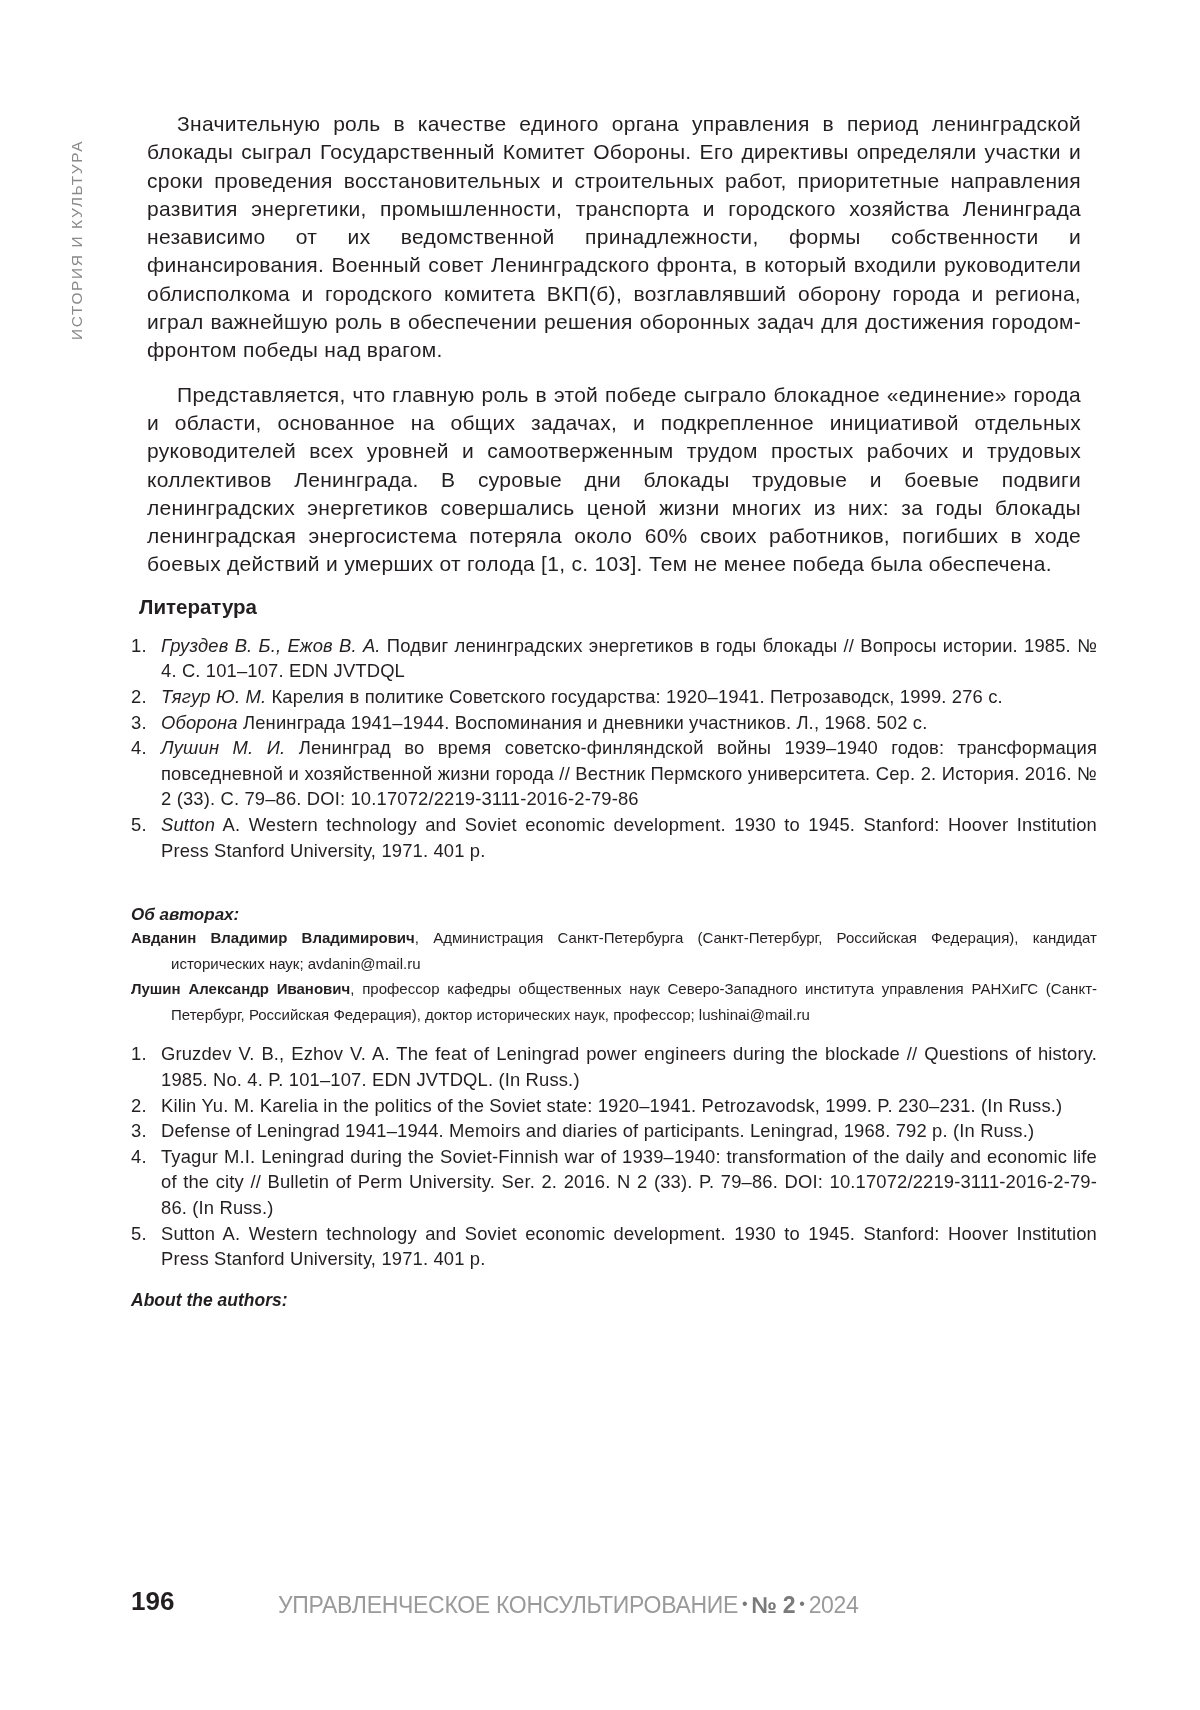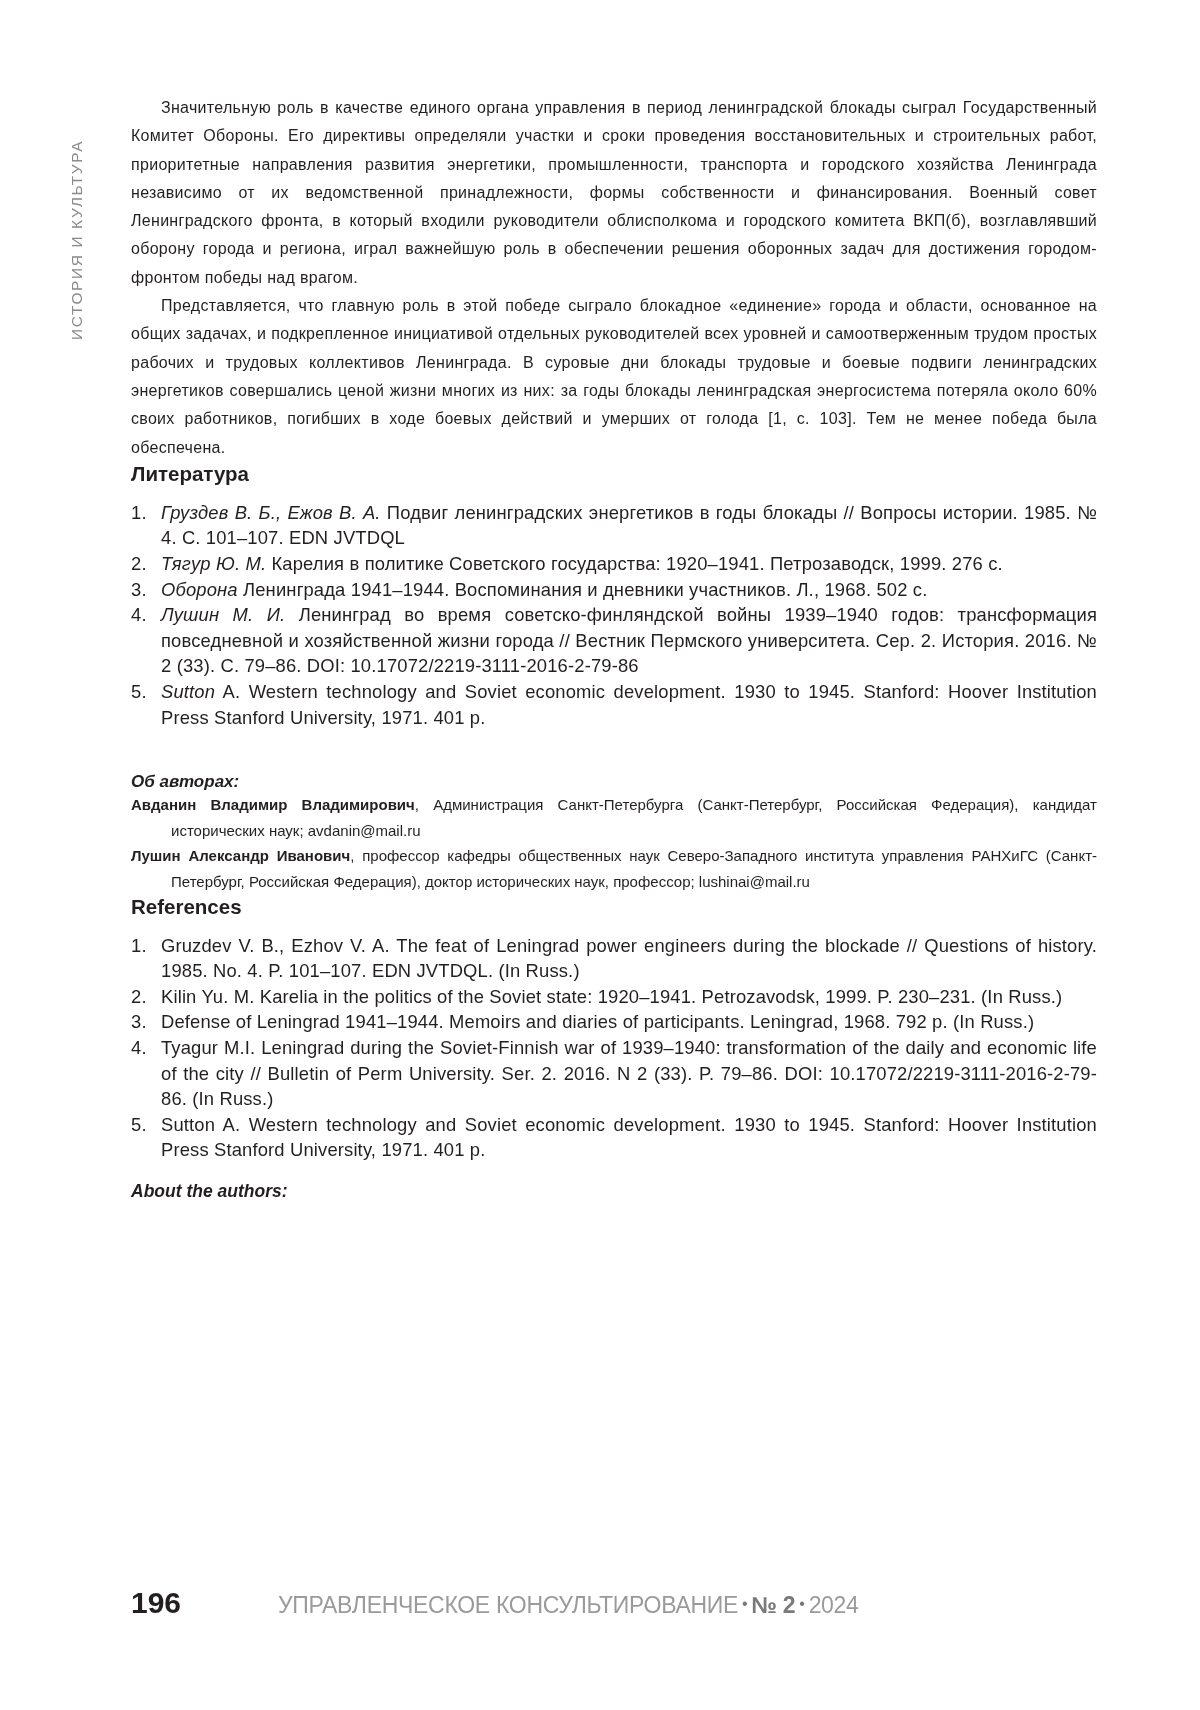--- a/index.html
+++ b/index.html
@@ -2,35 +2,35 @@
 <html><head>
 <meta charset="utf-8">
 <style>
   html, body { margin: 0; padding: 0; background: #ffffff; }
   body { width: 1200px; height: 1710px; position: relative; overflow: hidden;
          font-family: "Liberation Sans", sans-serif; color: #231f20; }
   .side-label { position: absolute; left: 68px; top: 100px; width: 260px; height: 22px;
     transform-origin: 0 0; transform: rotate(-90deg) translate(-240px, 0);
     font-size: 15.5px; letter-spacing: 1.6px; color: #8a8a8a; white-space: nowrap; }
   .content { position: absolute; left: 131px; top: 94px; width: 966px; }
-  .body-p { margin: 0; font-size: 16px; line-height: 28.3px; text-align: justify;
+  .body-p { margin: 16px; font-size: 21px; line-height: 28.3px; text-align: justify;
     text-indent: 30px; letter-spacing: 0.3px; }
-  h2.sec { font-size: 20.5px; font-weight: bold; margin: 0; }
+  h2.sec { font-size: 20.5px; font-weight: bold; margin: 8px; }
   .lit-h { margin-top: 50px; }
   ol.refs { list-style: none; margin: 14px 0 0 0; padding: 0; }
   ol.refs li { position: relative; padding-left: 30px; font-size: 18.4px; line-height: 25.6px;
     text-align: justify; letter-spacing: 0.15px; }
   ol.refs li .num { position: absolute; left: 0; top: 0; }
   .authors-h { margin-top: 42px; font-size: 17px; font-weight: bold; font-style: italic; }
   .author { font-size: 15px; line-height: 25.6px; padding-left: 40px; text-indent: -40px; text-align: justify; }
   .author b { font-weight: bold; }
   .refs-h { margin-top: 40px; }
   .about-h { margin-top: 18px; font-size: 17.5px; font-weight: bold; font-style: italic; }
   .footer { position: absolute; left: 131px; top: 1586px; width: 966px; height: 40px; }
-  .page-num { position: absolute; left: 0; top: 0; font-size: 30px; font-weight: bold; color: #231f20; }
+  .page-num { position: absolute; left: 0; top: 0; font-size: 26px; font-weight: bold; color: #231f20; }
   .journal { position: absolute; left: 147px; top: 6px; font-size: 23px; color: #9a9a9a; white-space: nowrap; letter-spacing: -0.3px; }
   .journal .dot { color: #777; margin: 0 4px; font-size: 16px; position: relative; top: -4px; }
   .journal .issue { color: #7a7a7a; font-weight: bold; }
 </style>
 </head>
 <body>
 
 <div class="side-label">ИСТОРИЯ И КУЛЬТУРА</div>
 
 <div class="content">
@@ -43,21 +43,20 @@
     <li><span class="num">2.</span><i>Тягур Ю. М.</i><span> Карелия в политике Советского государства: 1920–1941. Петрозаводск, 1999. 276 с.</span></li>
     <li><span class="num">3.</span><i>Оборона</i><span> Ленинграда 1941–1944. Воспоминания и дневники участников. Л., 1968. 502 с.</span></li>
     <li><span class="num">4.</span><i>Лушин М. И.</i><span> Ленинград во время советско-финляндской войны 1939–1940 годов: трансформация повседневной и хозяйственной жизни города // Вестник Пермского университета. Сер. 2. История. 2016. № 2 (33). С. 79–86. DOI: 10.17072/2219-3111-2016-2-79-86</span></li>
     <li><span class="num">5.</span><i>Sutton</i><span> A. Western technology and Soviet economic development. 1930 to 1945. Stanford: Hoover Institution Press Stanford University, 1971. 401 p.</span></li>
   </ol>
 
   <div class="authors-h">Об авторах:</div>
   <div class="author"><b>Авданин Владимир Владимирович</b><span>, Администрация Санкт-Петербурга (Санкт-Петербург, Российская Федерация), кандидат исторических наук; avdanin@mail.ru</span></div>
   <div class="author"><b>Лушин Александр Иванович</b><span>, профессор кафедры общественных наук Северо-Западного института управления РАНХиГС (Санкт-Петербург, Российская Федерация), доктор исторических наук, профессор; lushinai@mail.ru</span></div>
 
-  <h2 class="sec refs-h">References</h2>
   <ol class="refs">
     <li><span class="num">1.</span><span>Gruzdev V. B., Ezhov V. A. The feat of Leningrad power engineers during the blockade // Questions of history. 1985. No. 4. P. 101–107. EDN JVTDQL. (In Russ.)</span></li>
     <li><span class="num">2.</span><span>Kilin Yu. M. Karelia in the politics of the Soviet state: 1920–1941. Petrozavodsk, 1999. P. 230–231. (In Russ.)</span></li>
     <li><span class="num">3.</span><span>Defense of Leningrad 1941–1944. Memoirs and diaries of participants. Leningrad, 1968. 792 p. (In Russ.)</span></li>
     <li><span class="num">4.</span><span>Tyagur M.I. Leningrad during the Soviet-Finnish war of 1939–1940: transformation of the daily and economic life of the city // Bulletin of Perm University. Ser. 2. 2016. N 2 (33). P. 79–86. DOI: 10.17072/2219-3111-2016-2-79-86. (In Russ.)</span></li>
     <li><span class="num">5.</span><span>Sutton A. Western technology and Soviet economic development. 1930 to 1945. Stanford: Hoover Institution Press Stanford University, 1971. 401 p.</span></li>
   </ol>
 
   <div class="about-h">About the authors:</div>
 </div>

